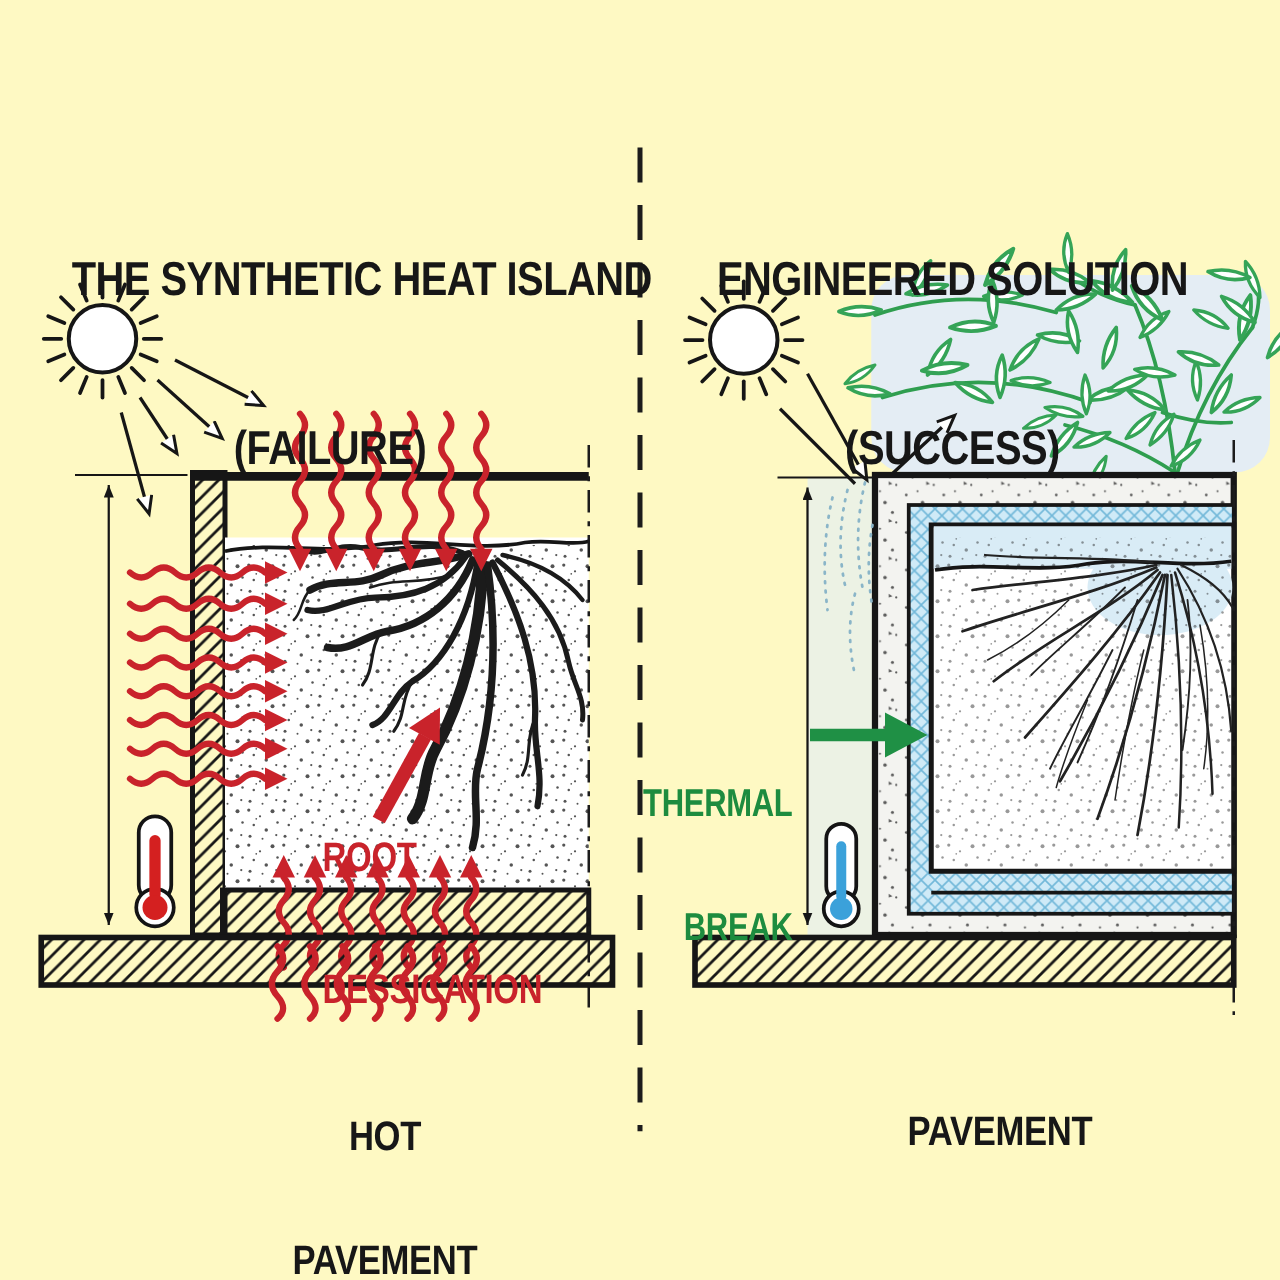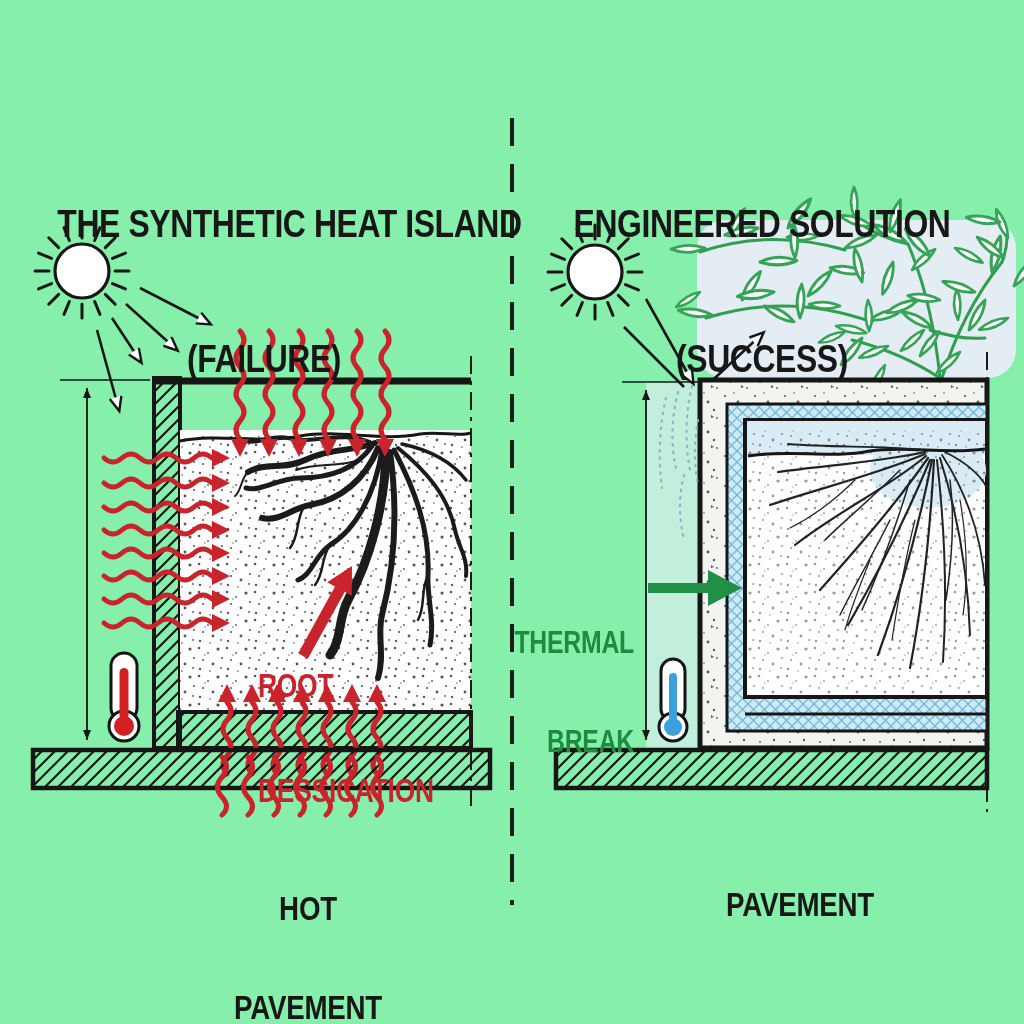--- a/index.html
+++ b/index.html
@@ -1,16 +1,16 @@
 <!DOCTYPE html>
 <html><head>
 <meta charset="utf-8">
 <style>
   html,body{margin:0;padding:0;background:#ffffff;}
-  .stage{position:relative;width:1024px;height:1024px;background:#86efac;overflow:hidden;
+  .stage{position:relative;width:1024px;height:1024px;background:#fef9c3;overflow:hidden;
          font-family:"Liberation Sans",sans-serif;}
   .stage svg{position:absolute;left:0;top:0;}
   .t{position:absolute;font-weight:700;color:#171717;white-space:pre;}
   .title{font-size:38px;line-height:45px;text-align:center;letter-spacing:-.5px;
          transform:scaleX(.84);transform-origin:50% 0;}
   .callout-red{font-size:33px;line-height:35px;text-align:left;color:#c9232b;
          transform:scaleX(.8);transform-origin:0 0;letter-spacing:-.3px;}
   .callout-green{font-size:31px;line-height:33px;text-align:right;color:#1d8c3f;
          transform:scaleX(.8);transform-origin:100% 0;letter-spacing:-.3px;}
   .caption{font-size:33px;line-height:33px;text-align:center;

